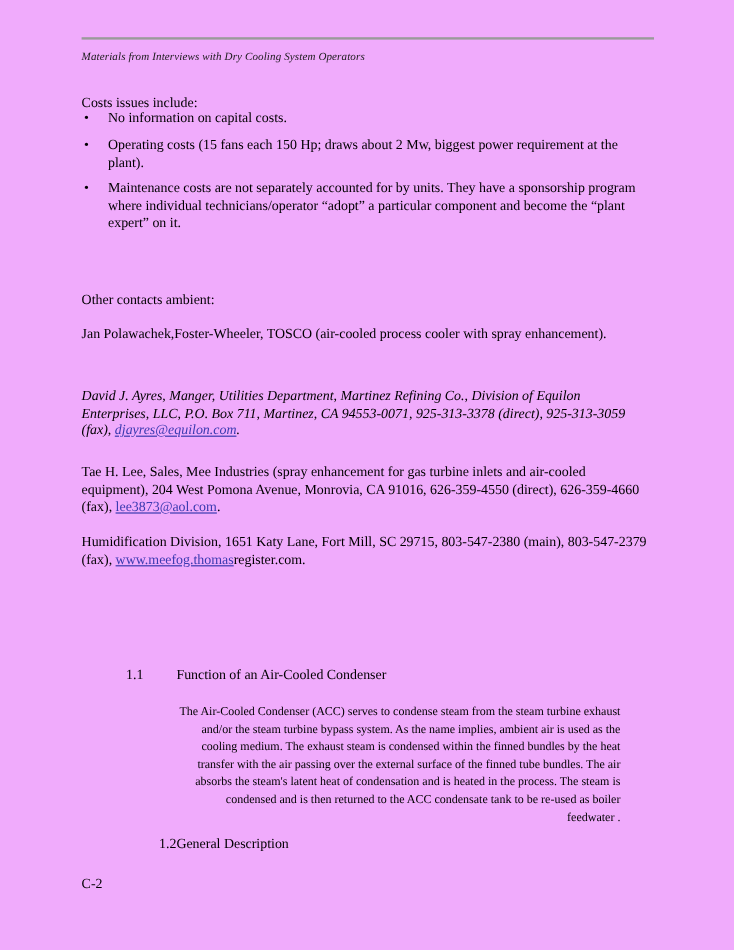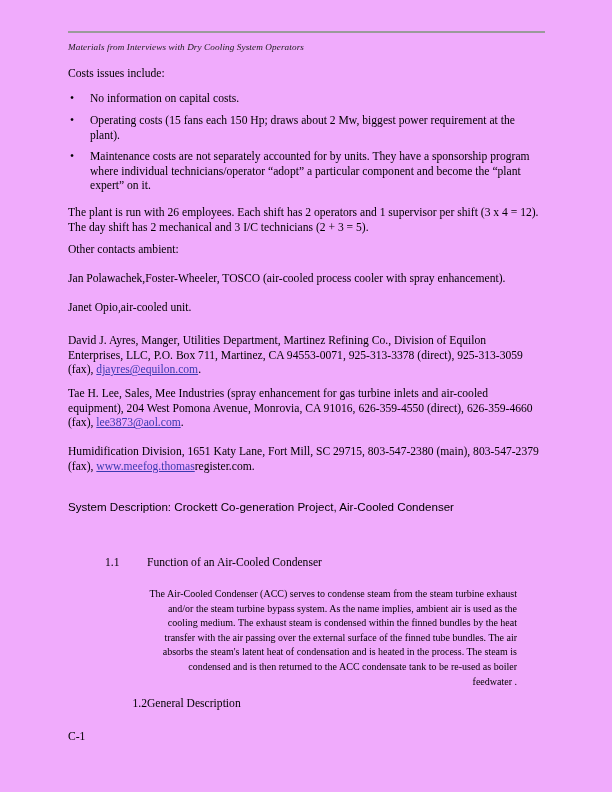--- a/index.html
+++ b/index.html
@@ -137,69 +137,64 @@
 </style>
 </head>
 <body>
 
 <div class="page">
 
   <div class="top-rule"></div>
 
   <div class="running-header">Materials from Interviews with Dry Cooling System Operators</div>
 
-  <div class="body-text lead-line" style="top:67px;">Costs issues include:</div>
+  <div class="body-text lead-line" style="top:79px;">Costs issues include:</div>
 
   <div class="bullet-row" style="top:92px;">
     <span class="dot">•</span>
     <span class="btext">No information on capital costs.</span>
   </div>
 
   <div class="bullet-row" style="top:114px;">
     <span class="dot">•</span>
     <span class="btext">Operating costs (15 fans each 150 Hp; draws about 2 Mw, biggest power requirement at the plant).</span>
   </div>
 
   <div class="bullet-row" style="top:150px;">
     <span class="dot">•</span>
     <span class="btext">Maintenance costs are not separately accounted for by units. They have a sponsorship program where individual technicians/operator “adopt” a particular component and become the “plant expert” on it.</span>
   </div>
 
-  <div class="para" style="top:206px;">The plant is run with 26 employees.  Each shift has 2 operators and 1 supervisor per shift (3 x 4 = 12).  The day shift has 2 mechanical and 3 I/C technicians (2 + 3 = 5).</div>
 
   <div class="body-text lead-line" style="top:243px;">Other contacts ambient:</div>
 
   <div class="para" style="top:272px;">
     <span>Jan Polawachek,Foster-Wheeler, TOSCO (air-cooled process cooler with spray enhancement).</span>
   </div>
 
-  <div class="para" style="top:301px;">
-    <span>Janet Opio,air-cooled unit.</span>
-  </div>
-
-  <div class="para" style="top:334px;">
+
+  <div class="para" style="top:323px;font-style:italic;">
     <span>David J. Ayres, Manger, Utilities Department, Martinez Refining Co., Division of Equilon Enterprises, LLC, P.O. Box 711, Martinez, CA  94553-0071, 925-313-3378 (direct), 925-313-3059 (fax), </span><span class="doclink">djayres@equilon.com</span><span>.</span>
   </div>
 
   <div class="para" style="top:387px;">
     <span>Tae H. Lee, Sales, Mee Industries (spray enhancement for gas turbine inlets and air-cooled equipment), 204 West Pomona Avenue, Monrovia, CA 91016, 626-359-4550 (direct), 626-359-4660 (fax), </span><span class="doclink">lee3873@aol.com</span><span>.</span>
   </div>
 
   <div class="para" style="top:445px;">
     <span>Humidification Division, 1651 Katy Lane, Fort Mill, SC 29715, 803-547-2380 (main), 803-547-2379 (fax), </span><span class="doclink">www.meefog.thomas</span><span>register.com.</span>
   </div>
 
-  <div class="section-heading">System Description: Crockett Co-generation Project, Air-Cooled Condenser</div>
 
 
   <div class="outline outline-l2" style="top:556px;">
     <span class="num">1.1</span><span>Function of an Air-Cooled Condenser</span>
   </div>
 
   <div class="indent-para" style="top:587px;">The Air-Cooled Condenser (ACC) serves to condense steam from the steam turbine exhaust and/or the steam turbine bypass system. As the name implies, ambient air is used as the cooling medium. The exhaust steam is condensed within the finned bundles by the heat transfer with the air passing over the external surface of the finned tube bundles. The air absorbs the steam's latent heat of condensation and is heated in the process. The steam is condensed and is then returned to the ACC condensate tank to be re-used as boiler feedwater .</div>
 
   <div class="outline outline-l2" style="top:697px;text-align:right;">
     <span class="num">1.2</span><span>General Description</span>
   </div>
 
-  <div class="footer-page">C-1</div>
+  <div class="footer-page">C-2</div>
 
 </div>
 
 </body></html>

